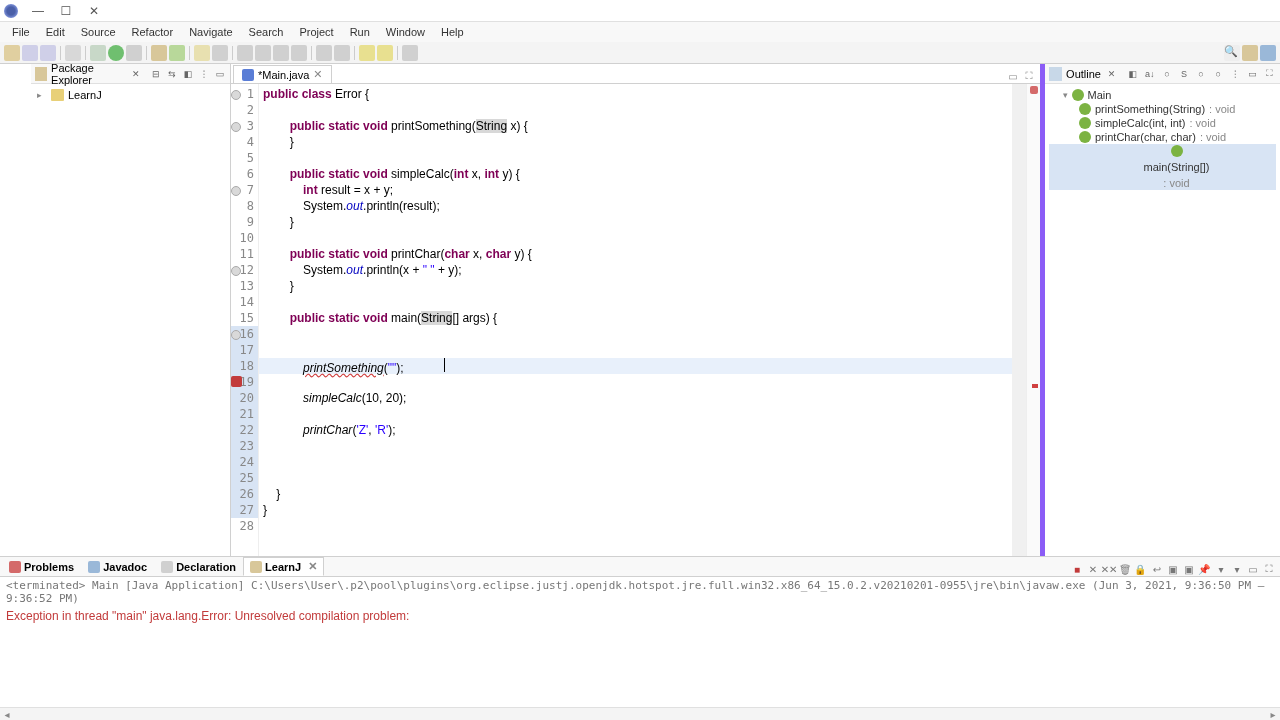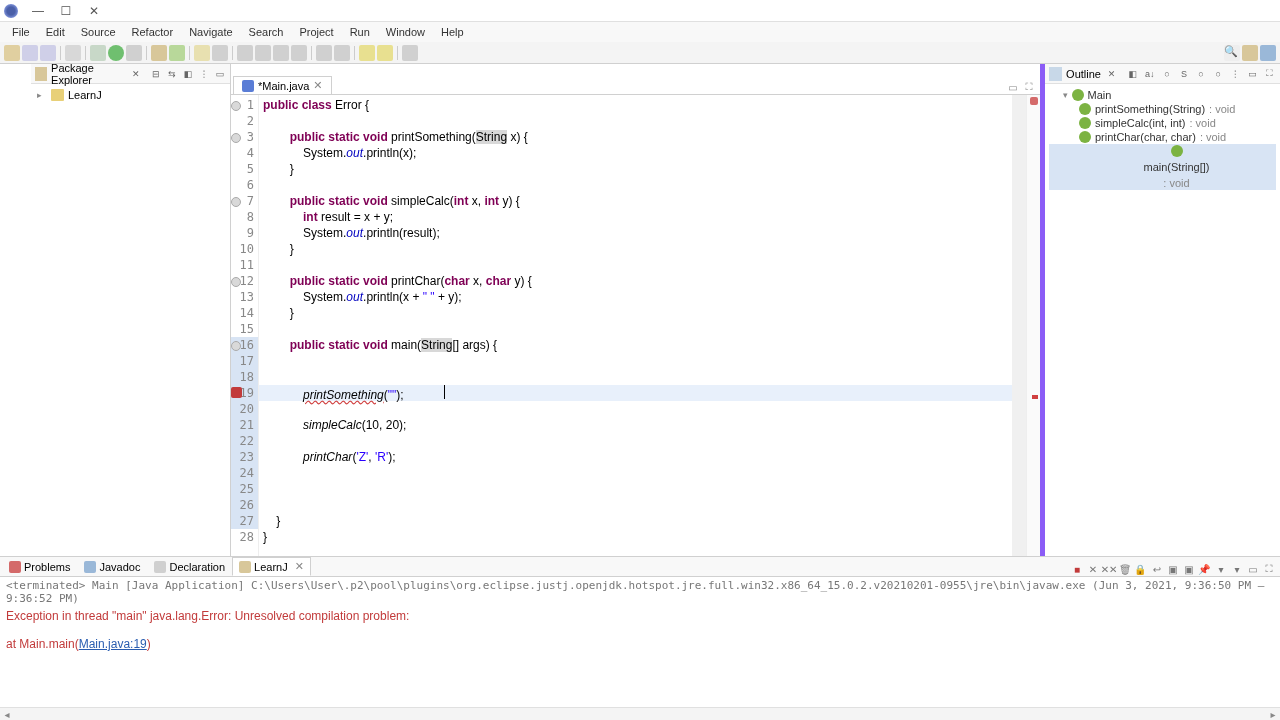--- a/index.html
+++ b/index.html
@@ -24,21 +24,21 @@
 .view-header { height: 20px; display: flex; align-items: center; padding: 0 4px; background: #f8f8f8; border-bottom: 1px solid #e0e0e0; font-size: 11px; gap: 4px; }
 .view-header .vh-icon { width: 14px; height: 14px; display: inline-block; }
 .view-header .spacer { flex: 1; }
 .view-header .vtb { width: 14px; height: 14px; display: inline-flex; align-items: center; justify-content: center; font-size: 9px; color: #666; }
 .tree { padding: 4px; }
 .tree-item { display: flex; align-items: center; gap: 4px; padding: 1px 2px; }
 .tree-toggle { font-size: 9px; color: #888; width: 10px; }
 .tree-icon { width: 13px; height: 12px; background: #e8d078; border-radius: 1px; }
 
 .editor-area { flex: 1; display: flex; flex-direction: column; position: relative; }
-.tab-bar { height: 20px; display: flex; border-bottom: 1px solid #d0d0d0; align-items: flex-end; padding-left: 2px; margin-top: 11px; }
+.tab-bar { height: 20px; display: flex; border-bottom: 1px solid #d0d0d0; align-items: flex-end; padding-left: 2px; }
 .tab { display: flex; align-items: center; gap: 4px; padding: 2px 8px; border: 1px solid #d0d0d0; border-bottom: none; background: #fff; font-size: 11px; }
 .tab-icon { width: 12px; height: 12px; background: linear-gradient(135deg,#5a7dd6,#5a7dd6); border-radius: 2px; }
 .tab-close { font-size: 11px; color: #888; }
 .tab-btns { margin-left: auto; display:flex; gap:2px; padding-right:4px; }
 .tab-btns span { width:14px; height:14px; font-size:10px; color:#888; display:inline-flex; align-items:center; justify-content:center; }
 
 .editor-body { flex: 1; display: flex; position: relative; overflow: hidden; }
 .gutter { width: 28px; text-align: right; background: #fff; border-right: 1px solid #eee; padding-top: 2px; }
 .gutter .ln { font-family: Consolas, monospace; font-size: 12px; color: #888; height: 16px; line-height: 16px; padding-right: 4px; position: relative; }
 .gutter .ln.hl { background: #d8e4f4; }
@@ -64,21 +64,21 @@
 .out-item.indent { padding-left: 30px; }
 .out-method { color:#333; }
 .out-sig { color:#888; }
 .out-ico { width:12px; height:12px; border-radius:50%; display:inline-block; }
 .out-ico.class { background:#7cb342; }
 .out-ico.method { background:#7cb342; }
 .out-item.sel { background:#d8e4f4;flex-direction:column; }
 
 .bottom-panel { height: 165px; border-top: 1px solid #d0d0d0; display:flex; flex-direction:column; }
 .bottom-tabs { height:20px; display:flex; align-items:flex-end; border-bottom:1px solid #d0d0d0; padding-left:2px; background:#f8f8f8; }
-.btab { display:flex; align-items:center; gap:3px; padding:2px 6px; font-size:11px; border:1px solid transparent; }
+.btab { display:flex; align-items:center; gap:3px; padding:2px 6px; font-size:11px; border:1px solid transparent;font-weight:bold; }
 .btab.active { background:#fff; border:1px solid #d0d0d0; border-bottom-color:#fff; }
 .btab-icon { width:12px; height:12px; background:#d0a040; border-radius:2px; }
 .bottom-toolbar { margin-left:auto; display:flex; gap:2px; padding-right:4px; }
 .bottom-toolbar span { width:14px; height:14px; display:inline-flex; align-items:center; justify-content:center; font-size:10px; color:#777; }
 .term-line { font-size:11px; color:#777; padding: 2px 6px; font-family: Consolas, monospace; }
 .console { flex:1; font-family: Consolas, monospace; font-size:12px; padding: 2px 6px; overflow:hidden; }
 .console .err { color:#c23b3b; }
 .console .lnk { color:#2a5db0; text-decoration: underline; }
 .console .inthl { background:#2a5db0; color:#fff; padding:0 1px; }
 
@@ -209,21 +209,20 @@
           <div class="ln hl">24</div>
           <div class="ln hl">25</div>
           <div class="ln hl">26</div>
           <div class="ln hl">27</div>
           <div class="ln">28</div>
         </div>
       <div class="code" id="code">
           <div class="line"><span class="kw">public</span><span> </span><span class="kw">class</span><span> Error {</span></div>
           <div class="line">&nbsp;</div>
           <div class="line"><span>        </span><span class="kw">public</span><span> </span><span class="kw">static</span><span> </span><span class="kw">void</span><span> printSomething(<span style="background:#d8d8d8">String</span> x) {</span></div>
-          <div class="line"><span>            System.</span><span class="sfield">out</span><span>.println(x);</span></div>
           <div class="line"><span>        }</span></div>
           <div class="line">&nbsp;</div>
           <div class="line"><span>        </span><span class="kw">public</span><span> </span><span class="kw">static</span><span> </span><span class="kw">void</span><span> simpleCalc(</span><span class="kw">int</span><span> x, </span><span class="kw">int</span><span> y) {</span></div>
           <div class="line"><span>            </span><span class="kw">int</span><span> result = x + y;</span></div>
           <div class="line"><span>            System.</span><span class="sfield">out</span><span>.println(result);</span></div>
           <div class="line"><span>        }</span></div>
           <div class="line">&nbsp;</div>
           <div class="line"><span>        </span><span class="kw">public</span><span> </span><span class="kw">static</span><span> </span><span class="kw">void</span><span> printChar(</span><span class="kw">char</span><span> x, </span><span class="kw">char</span><span> y) {</span></div>
           <div class="line"><span>            System.</span><span class="sfield">out</span><span>.println(x + </span><span class="str">" "</span><span> + y);</span></div>
           <div class="line"><span>        }</span></div>
@@ -330,20 +329,19 @@
       <span>▾</span>
       <span>▾</span>
       <span>▭</span>
       <span>⛶</span>
     </div>
   </div>
   <div class="term-line">&lt;terminated&gt; Main [Java Application] C:\Users\User\.p2\pool\plugins\org.eclipse.justj.openjdk.hotspot.jre.full.win32.x86_64_15.0.2.v20210201-0955\jre\bin\javaw.exe (Jun 3, 2021, 9:36:50 PM – 9:36:52 PM)</div>
   <div class="console">
     <div class="err">Exception in thread "main" java.lang.Error: Unresolved compilation problem: </div>
     <div style="height:14px"></div>
-    <div class="err"><span>        at Main.main(</span><span class="lnk">Main.java:19</span><span>)</span></div>
   </div>
   <div class="h-scroll">
     <span class="hs">◂</span>
     <div class="hs-track"></div>
     <span class="hs">▸</span>
   </div>
 </div>
 
 </body></html>

